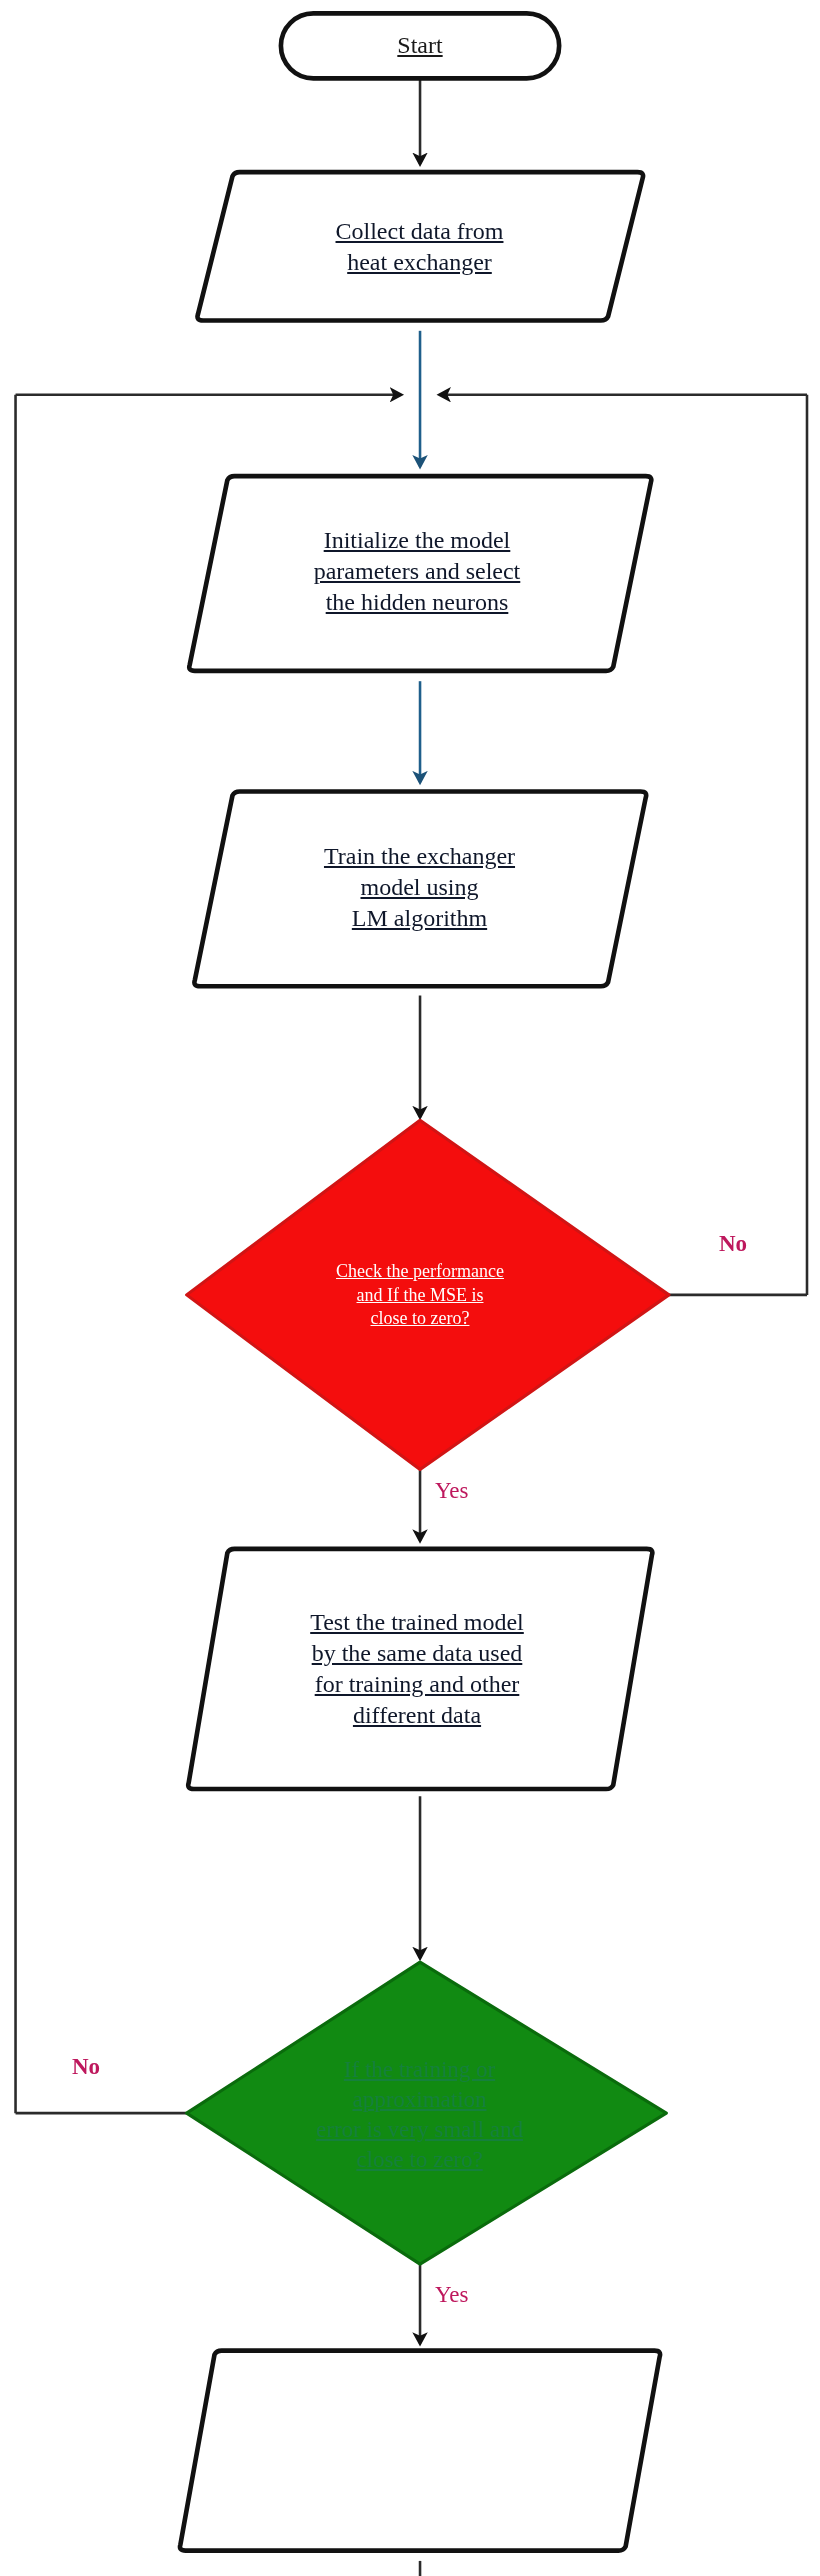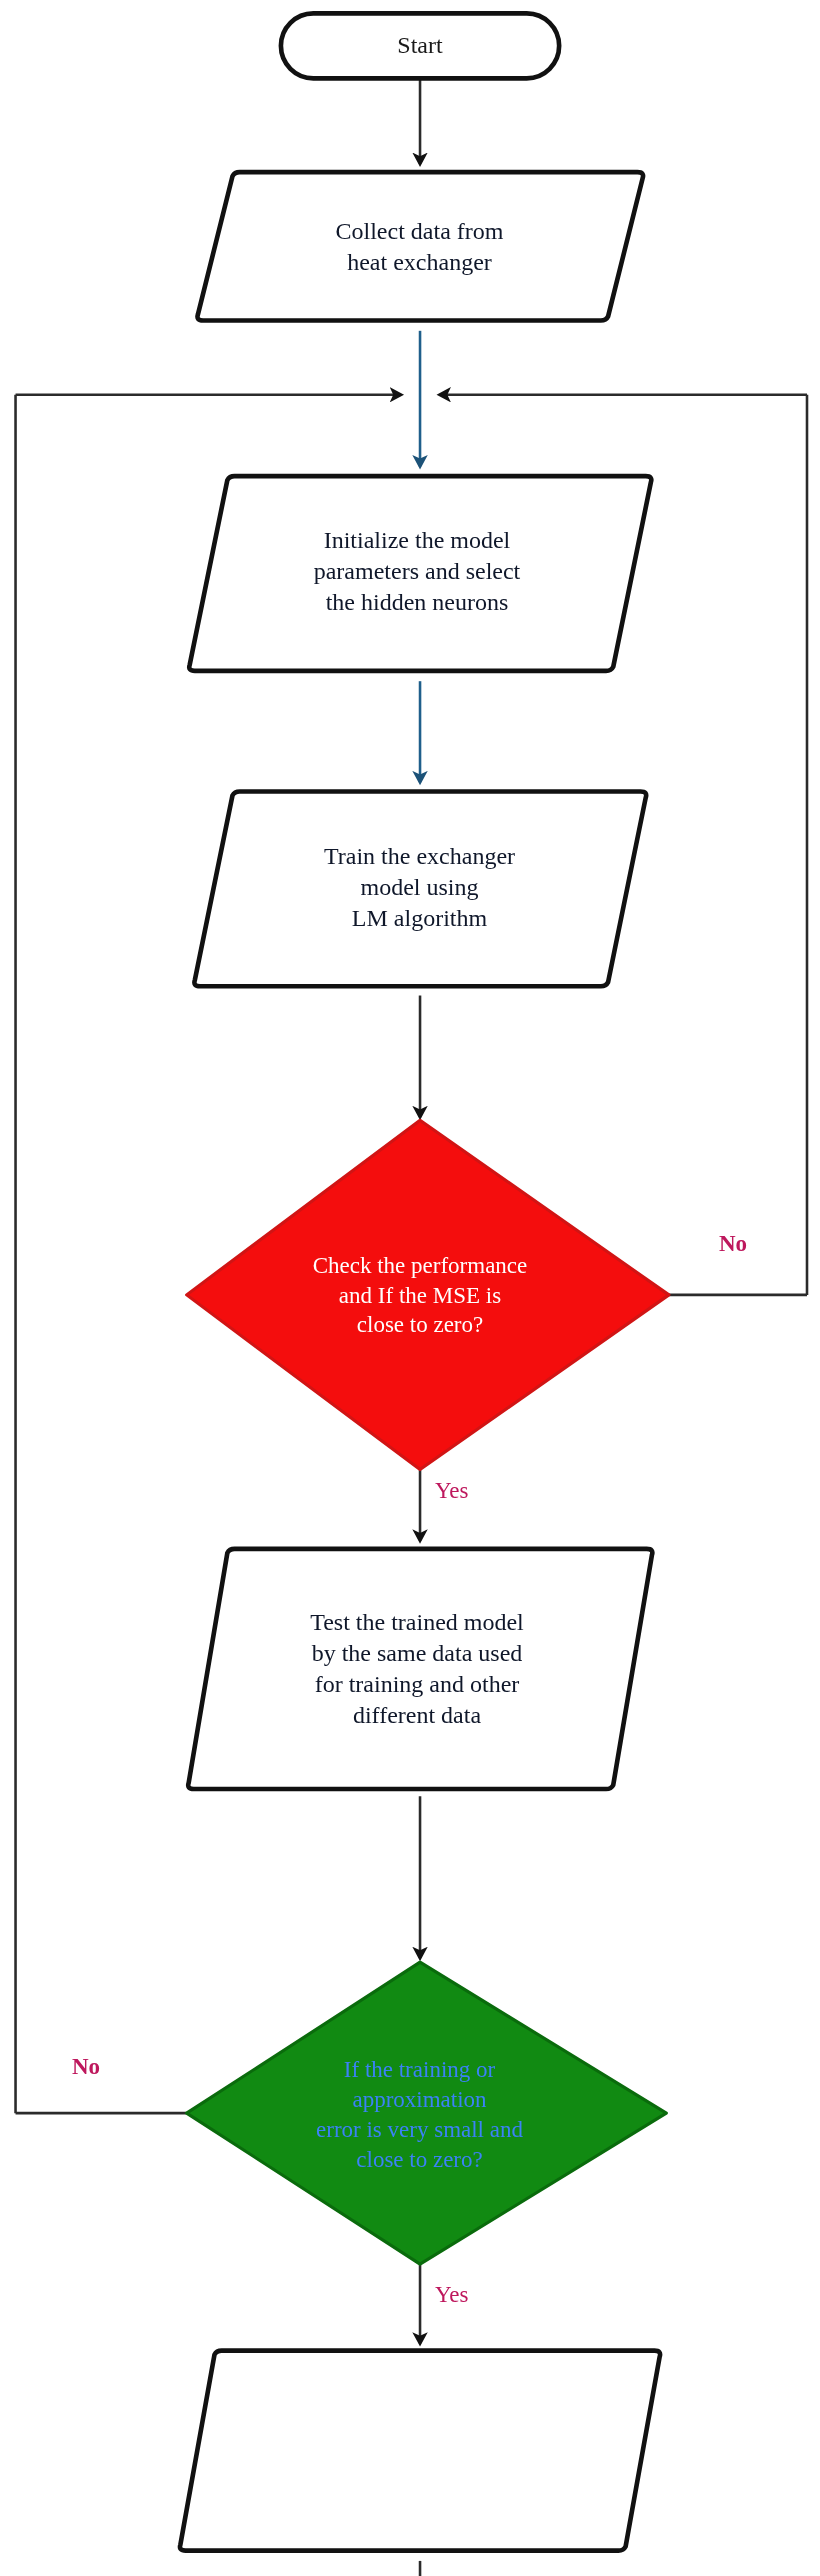--- a/index.html
+++ b/index.html
@@ -26,36 +26,37 @@
   .node-label{
     position:absolute;
     display:flex;
     align-items:center;
     justify-content:center;
     text-align:center;
     line-height:1.30;
     white-space:pre-line;
     pointer-events:none;
     font-weight:400;
+    text-decoration:underline;
   }
   .terminal-label{
     font-size:24px;
     color:#1a1a1a;
   }
   .process-label{
     font-size:24px;
     color:#0f172a;
   }
   .decision-label-red{
-    font-size:23px;
+    font-size:18px;
     color:#ffffff;
   }
   .decision-label-green{
     font-size:23px;
-    color:#3b82f6;
+    color:#15803d;
   }
   .edge-label{
     position:absolute;
     font-size:23px;
     color:#be185d;
     white-space:nowrap;
   }
   .edge-label.bold{
     font-weight:700;
   }

